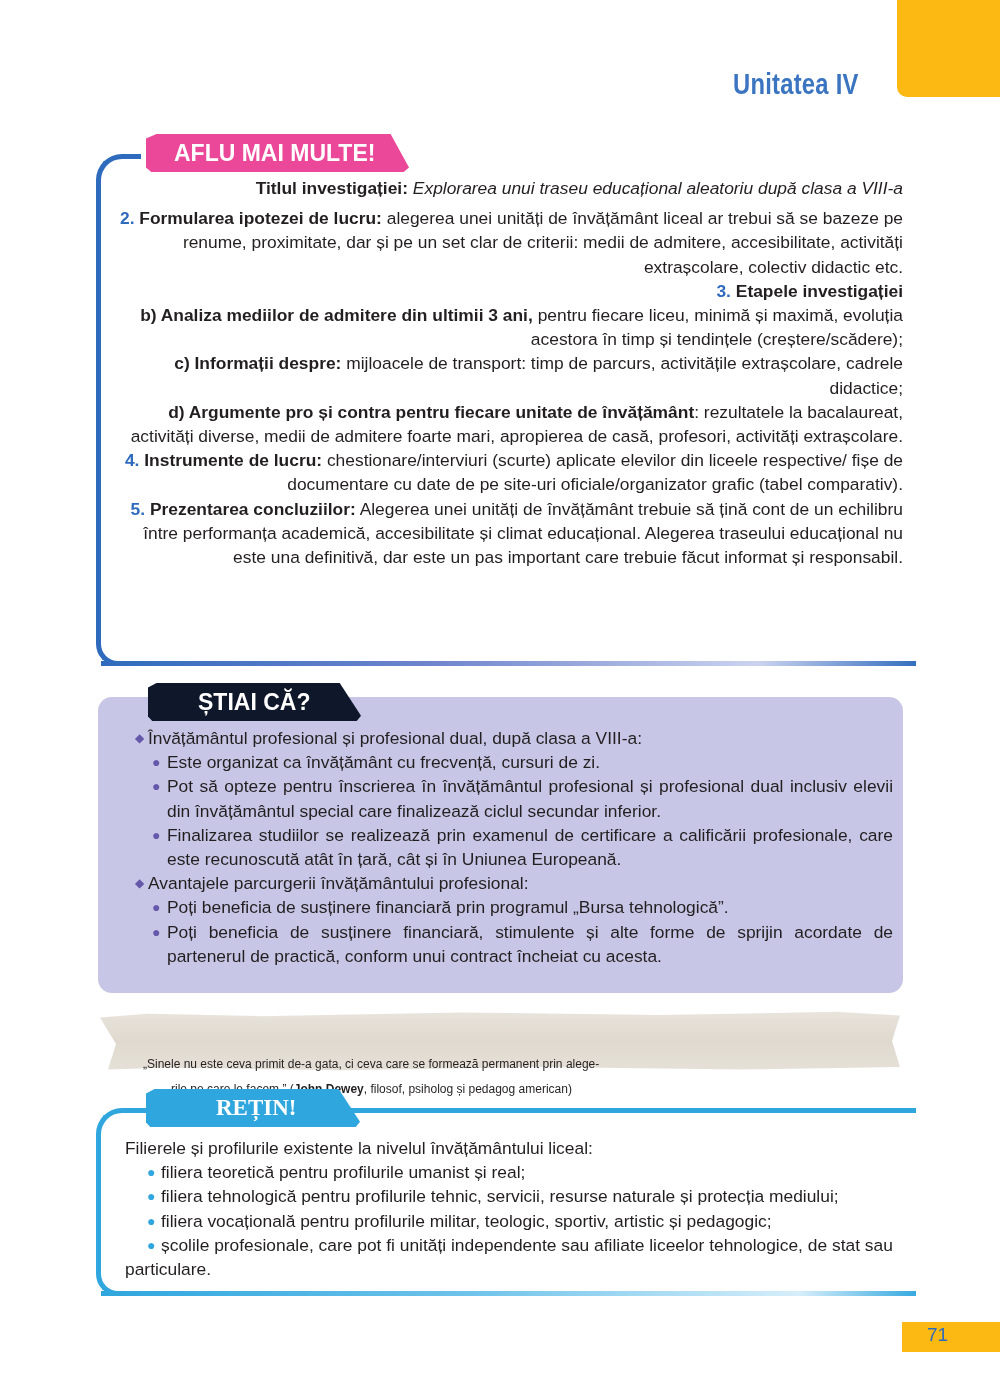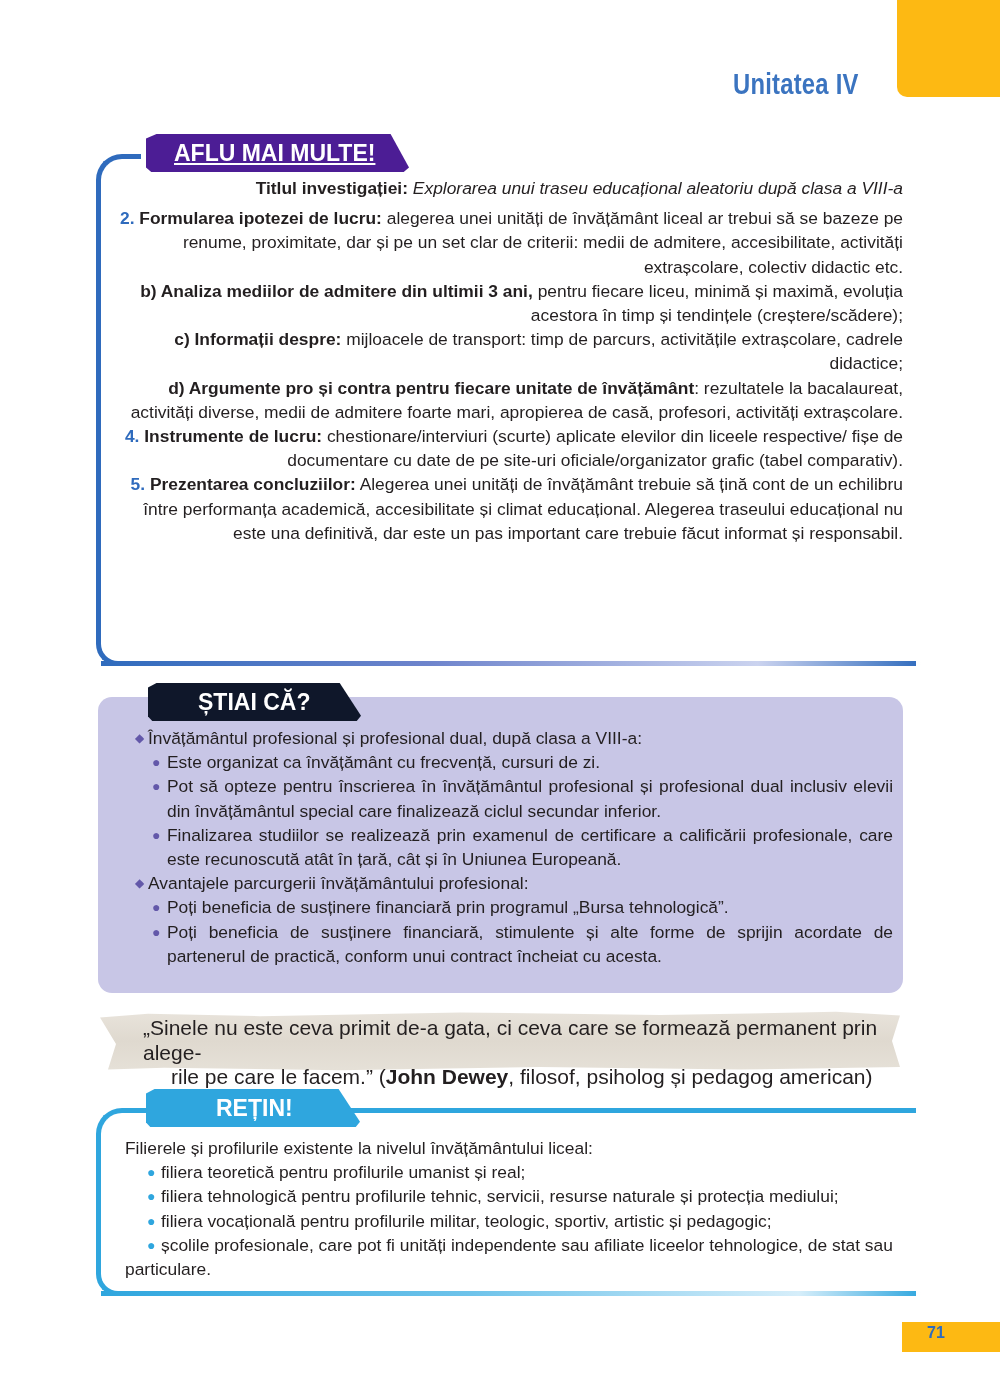--- a/index.html
+++ b/index.html
@@ -13,51 +13,51 @@
   .num { color: #2f6bbd; font-weight: bold; }
   .b { font-weight: bold; }
   .i { font-style: italic; }
   .just { text-align: justify; }
 
   
   .aflu-frame { position: absolute; left: 96px; top: 154px; width: 820px; height: 512px; border-left: 5px solid #2f6bbd; border-top: 5px solid #2f6bbd; border-bottom: 5px solid #2f6bbd; border-top-left-radius: 26px; border-bottom-left-radius: 22px; border-top-color: #2f6bbd; }
   .aflu-frame::after { content:""; position:absolute; left:0; right:-6px; bottom:-5px; height:5px; background: linear-gradient(to right, #2f6bbd 0%, #6e84cc 40%, #cbd3ef 80%, rgba(255,255,255,0) 100%); }
   .aflu-frame .topmask { position: absolute; left: 40px; right: -10px; top: -6px; height: 8px; background: #fff; }
   .tab { position: absolute; height: 38px; color: #fff; font-weight: bold; font-family: "Liberation Sans", sans-serif; padding-left: 28px; line-height: 38px; font-size: 23px; }
-  .tab-aflu { left: 146px; top: 134px; width: 263px; background: #4c1d95; clip-path: polygon(0 12%, 4% 0, 93% 0, 100% 88%, 98% 100%, 2% 100%, 0 88%); border-radius: 4px; text-decoration: underline; }
+  .tab-aflu { left: 146px; top: 134px; width: 263px; background: #ec4899; clip-path: polygon(0 12%, 4% 0, 93% 0, 100% 88%, 98% 100%, 2% 100%, 0 88%); border-radius: 4px; }
   .tab-stiai { left: 148px; top: 683px; width: 213px; height: 38px; background: #0f172a; clip-path: polygon(0 12%, 4% 0, 90% 0, 100% 86%, 98% 100%, 2% 100%, 0 88%); padding-left: 50px; }
-  .tab-retin { left: 146px; top: 1089px; width: 214px; height: 38px; background: #2fa6de; clip-path: polygon(0 12%, 4% 0, 90% 0, 100% 86%, 98% 100%, 2% 100%, 0 88%); padding-left: 70px; }
+  .tab-retin { left: 146px; top: 1089px; width: 214px; height: 38px; background: #2fa6de; clip-path: polygon(0 12%, 4% 0, 90% 0, 100% 86%, 98% 100%, 2% 100%, 0 88%); padding-left: 70px; font-family: Liberation Serif, serif; }
 
   .aflu-body { position: absolute; left: 117px; top: 176px; width: 786px; }
   .aflu-body p { margin: 0; text-align: right; }
   .indent { text-indent: 18px; }
 
   
   .stiai-box { position: absolute; left: 98px; top: 697px; width: 805px; height: 296px; background: #c8c6e6; border-radius: 14px; }
   .stiai-body { position: absolute; left: 133px; top: 726px; width: 760px; }
   .lvl1 { position: relative; padding-left: 15px; }
   .lvl1 .mk { position: absolute; left: 2px; top: 0; color: #6358a9; font-size: 12px; }
   .lvl2 { position: relative; padding-left: 34px; }
   .lvl2 .mk { position: absolute; left: 19px; top: 0; color: #6358a9; font-size: 14px; }
 
   
   .quote-strip { position: absolute; left: 100px; top: 1010px; width: 800px; height: 62px; background: linear-gradient(180deg, #e9e4dc 0%, #dfd9cf 50%, #e6e1d8 100%); clip-path: polygon(0 12%, 6% 6%, 20% 10%, 45% 4%, 70% 8%, 92% 3%, 100% 9%, 99% 50%, 100% 92%, 80% 96%, 55% 92%, 30% 97%, 8% 93%, 1% 96%, 2% 55%); }
-  .quote-text { position: absolute; left: 143px; top: 1016px; width: 740px; font-size: 21px; line-height: 24.5px; }
+  .quote-text { position: absolute; left: 143px; top: 1052px; width: 740px; font-size: 12px; line-height: 24.5px; }
   .quote-line2 { padding-left: 28px; }
 
   
   .retin-frame { position: absolute; left: 96px; top: 1108px; width: 820px; height: 188px; border-left: 5px solid #2fa6de; border-top: 5px solid #2fa6de; border-bottom: 5px solid #2fa6de; border-top-left-radius: 26px; border-bottom-left-radius: 22px; }
   .retin-frame::after { content:""; position:absolute; left:0; right:-6px; bottom:-5px; height:5px; background: linear-gradient(to right, #2fa6de 0%, #6ec3ea 45%, #d6eefa 85%, rgba(255,255,255,0) 100%); }
   .retin-body { position: absolute; left: 125px; top: 1136px; width: 780px; }
   .r-item { position: relative; padding-left: 22px; }
   .r-item .mk { position: absolute; left: 22px; top: 0; color: #2fa6de; font-size: 14px; }
   .r-item .t { padding-left: 14px; display: inline; }
 
   .page-num-box { position: absolute; left: 902px; top: 1322px; width: 98px; height: 30px; background: #fdb913; }
-  .page-num { position: absolute; left: 927px; top: 1324px; font-weight: bold; font-size: 16px; color: #2f6bbd; font-family: "Liberation Sans", sans-serif; }
+  .page-num { position: absolute; left: 927px; top: 1324px; font-weight: normal; font-size: 19px; color: #2f6bbd; font-family: "Liberation Sans", sans-serif; }
 </style>
 </head>
 <body>
 
 <div class="corner-tab"></div>
 <div class="unit-title">Unitatea IV</div>
 
 <div class="aflu-frame">
     <div class="topmask"></div>
   </div>
@@ -65,20 +65,24 @@
 
 <div class="aflu-body txt">
   <p style="margin-bottom:6px;">
     <span class="b">Titlul investigației:</span>
     <span class="i">Explorarea unui traseu educațional aleatoriu după clasa a VIII-a</span>
   </p>
   <p class="just">
     <span class="num">2.</span>
     <span class="b">Formularea ipotezei de lucru:</span>
     <span>alegerea unei unități de învățământ liceal ar trebui să se bazeze pe renume, proximitate, dar și pe un set clar de criterii: medii de admitere, accesibilitate, activități extrașcolare, colectiv didactic etc.</span>
+  </p>
+  <p>
+    <span class="num">3.</span>
+    <span class="b">Etapele investigației</span>
   </p>
   <p class="just indent">
     <span class="b">b) Analiza mediilor de admitere din ultimii 3 ani,</span>
     <span>pentru fiecare liceu, minimă și maximă, evoluția acestora în timp și tendințele (creștere/scădere);</span>
   </p>
   <p class="just indent">
     <span class="b">c) Informații despre:</span>
     <span>mijloacele de transport: timp de parcurs, activitățile extrașcolare, cadrele didactice;</span>
   </p>
   <p class="just indent">

